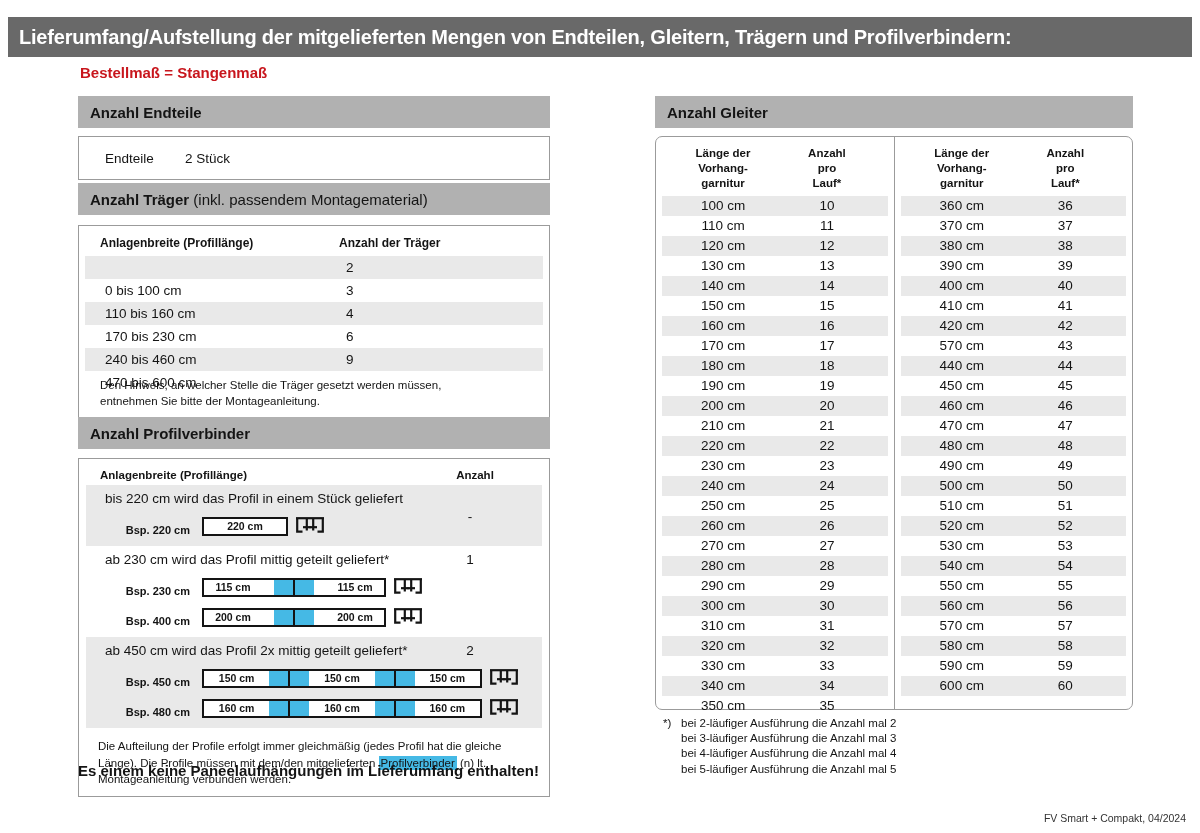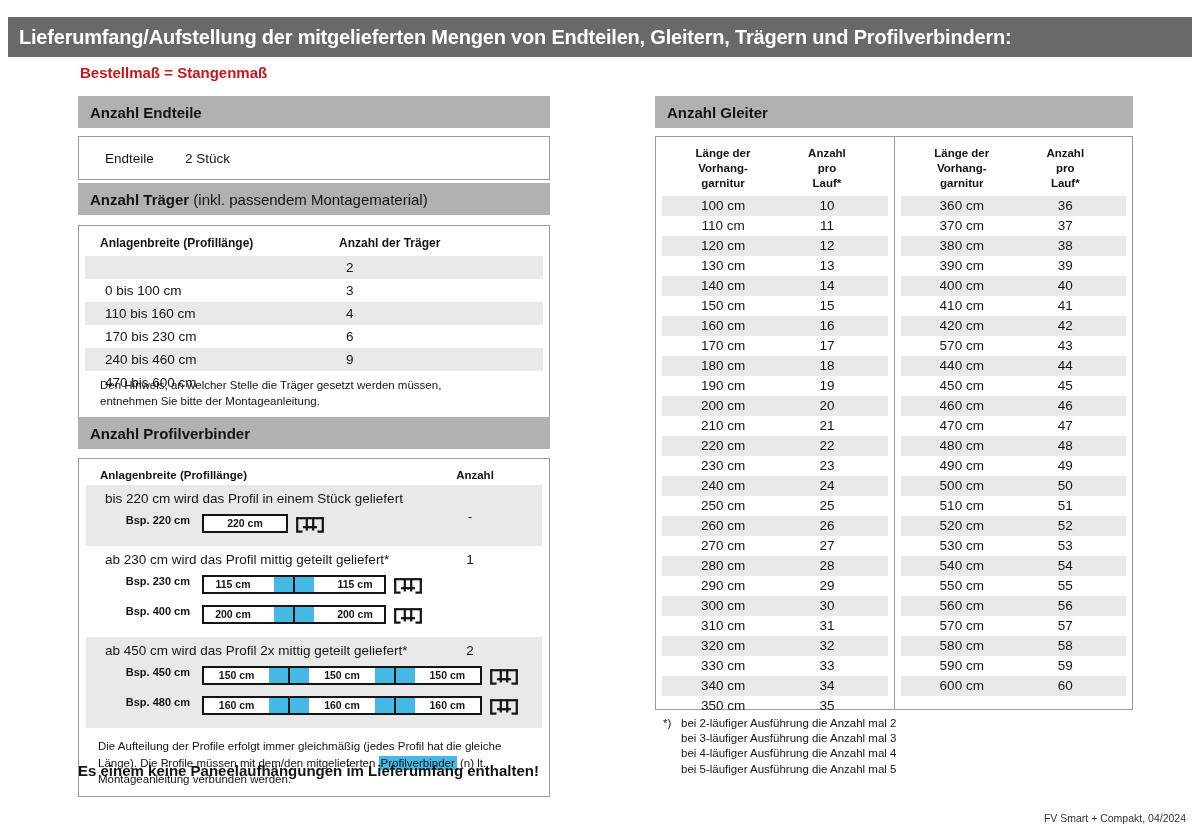--- a/index.html
+++ b/index.html
@@ -35,34 +35,34 @@
   .pv-box{top:458px;padding:2px 0 6px;}
   .pv-head{position:relative;display:flex;margin:8px 6px 4px;font-weight:bold;font-size:11.5px;}
   .pv-head .h0{padding-left:15px;flex:1;}
   .pv-head .h1{position:absolute;left:358px;width:64px;text-align:center;}
   .pv-block{position:relative;margin:0 7px;padding:6px 0 8px;}
   .pv-block.gray{background:#e9e9e9;}
   .pv-desc{padding-left:19px;font-size:13.5px;}
   .pv-value{position:absolute;left:352px;width:64px;text-align:center;font-size:13.5px;}
   .pv-value.mid{top:50%;transform:translateY(-50%);}
   .pv-value.topline{top:6px;}
-  .pv-ex{display:flex;align-items:flex-start;margin:8px 0 2px;}
+  .pv-ex{display:flex;align-items:flex-end;margin:8px 0 2px;}
   .pv-ex .bsp{width:104px;text-align:right;font-weight:bold;font-size:11px;margin-right:12px;flex:none;}
   .bar{height:15px;border:2px solid #141414;background:#fff;display:flex;align-items:stretch;flex:none;}
   .bar .seg{flex:1;text-align:center;font-size:10.5px;font-weight:bold;line-height:15px;
             white-space:nowrap;padding:0 2px;}
   .bar-1{width:82px;}.bar-2{width:180px;gap:12px;}.bar-3{width:276px;}
   .conn{width:40px;background:#45b9e5;position:relative;flex:none;}
   .conn::after{content:"";position:absolute;left:50%;top:0;bottom:0;width:2px;margin-left:-1px;background:#141414;}
   .end-icon{margin-left:7px;flex:none;}
   .pv-note{margin:10px 7px 2px;padding-left:12px;font-size:11.5px;line-height:1.45;width:432px;}
   .hl{background:#45b9e5;padding:1px 2px;}
   .paneel-note{position:absolute;left:0;top:762px;font-weight:bold;font-size:15px;}
   
-  .gleiter-box{top:136px;height:574px;display:flex;}
+  .gleiter-box{top:136px;height:574px;display:flex;border-radius:7px;}
   .gl-half{width:50%;box-sizing:border-box;padding-top:6px;}
   .gl-half.rgt{border-left:1px solid #9b9b9b;}
   .gl-head{display:flex;margin:3px 6px 5px;}
   .gl-head .h{font-weight:bold;font-size:11.5px;line-height:1.3;text-align:center;white-space:pre-line;}
   .gl-head .h0,.gl-rows .c0{width:54%;}
   .gl-head .h1,.gl-rows .c1{width:38%;}
   .gl-rows .row{display:flex;align-items:center;height:20px;margin:0 6px;font-size:13.5px;}
   .gl-rows .row:nth-child(odd){background:#e9e9e9;}
   .gl-rows .c0,.gl-rows .c1{text-align:center;}
   .gl-fn{position:absolute;left:0;top:716px;font-size:11.5px;line-height:1.32;}

